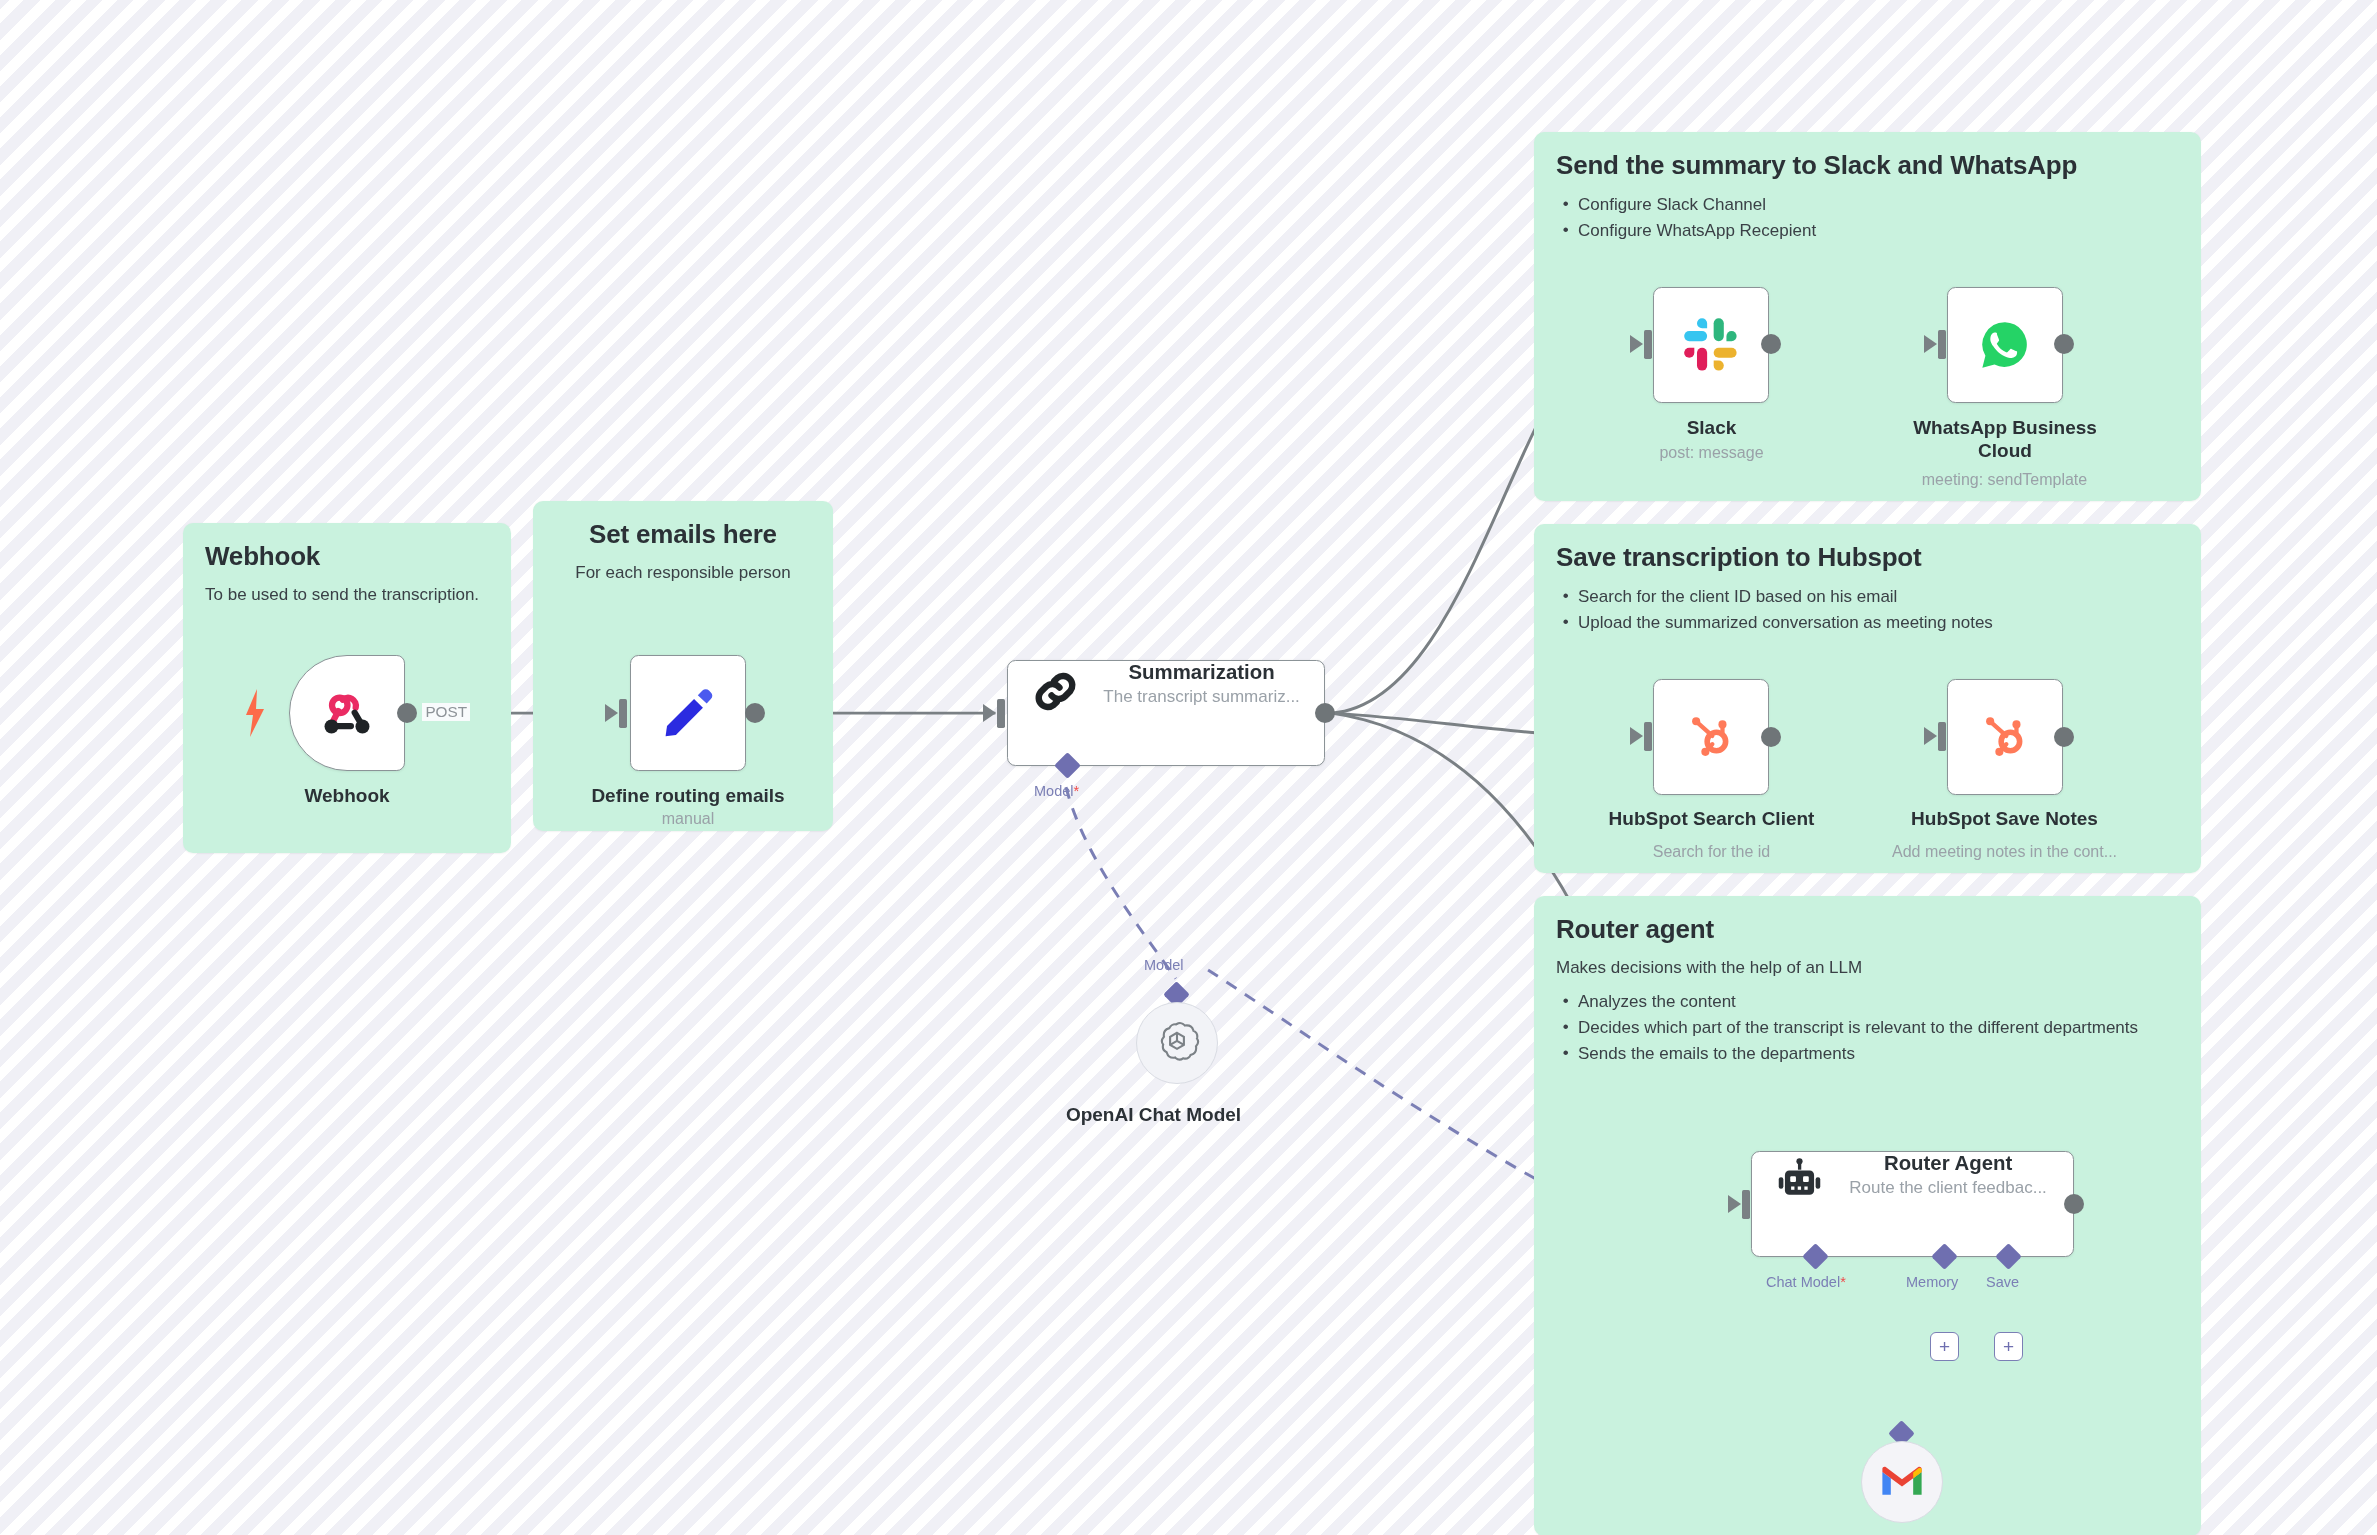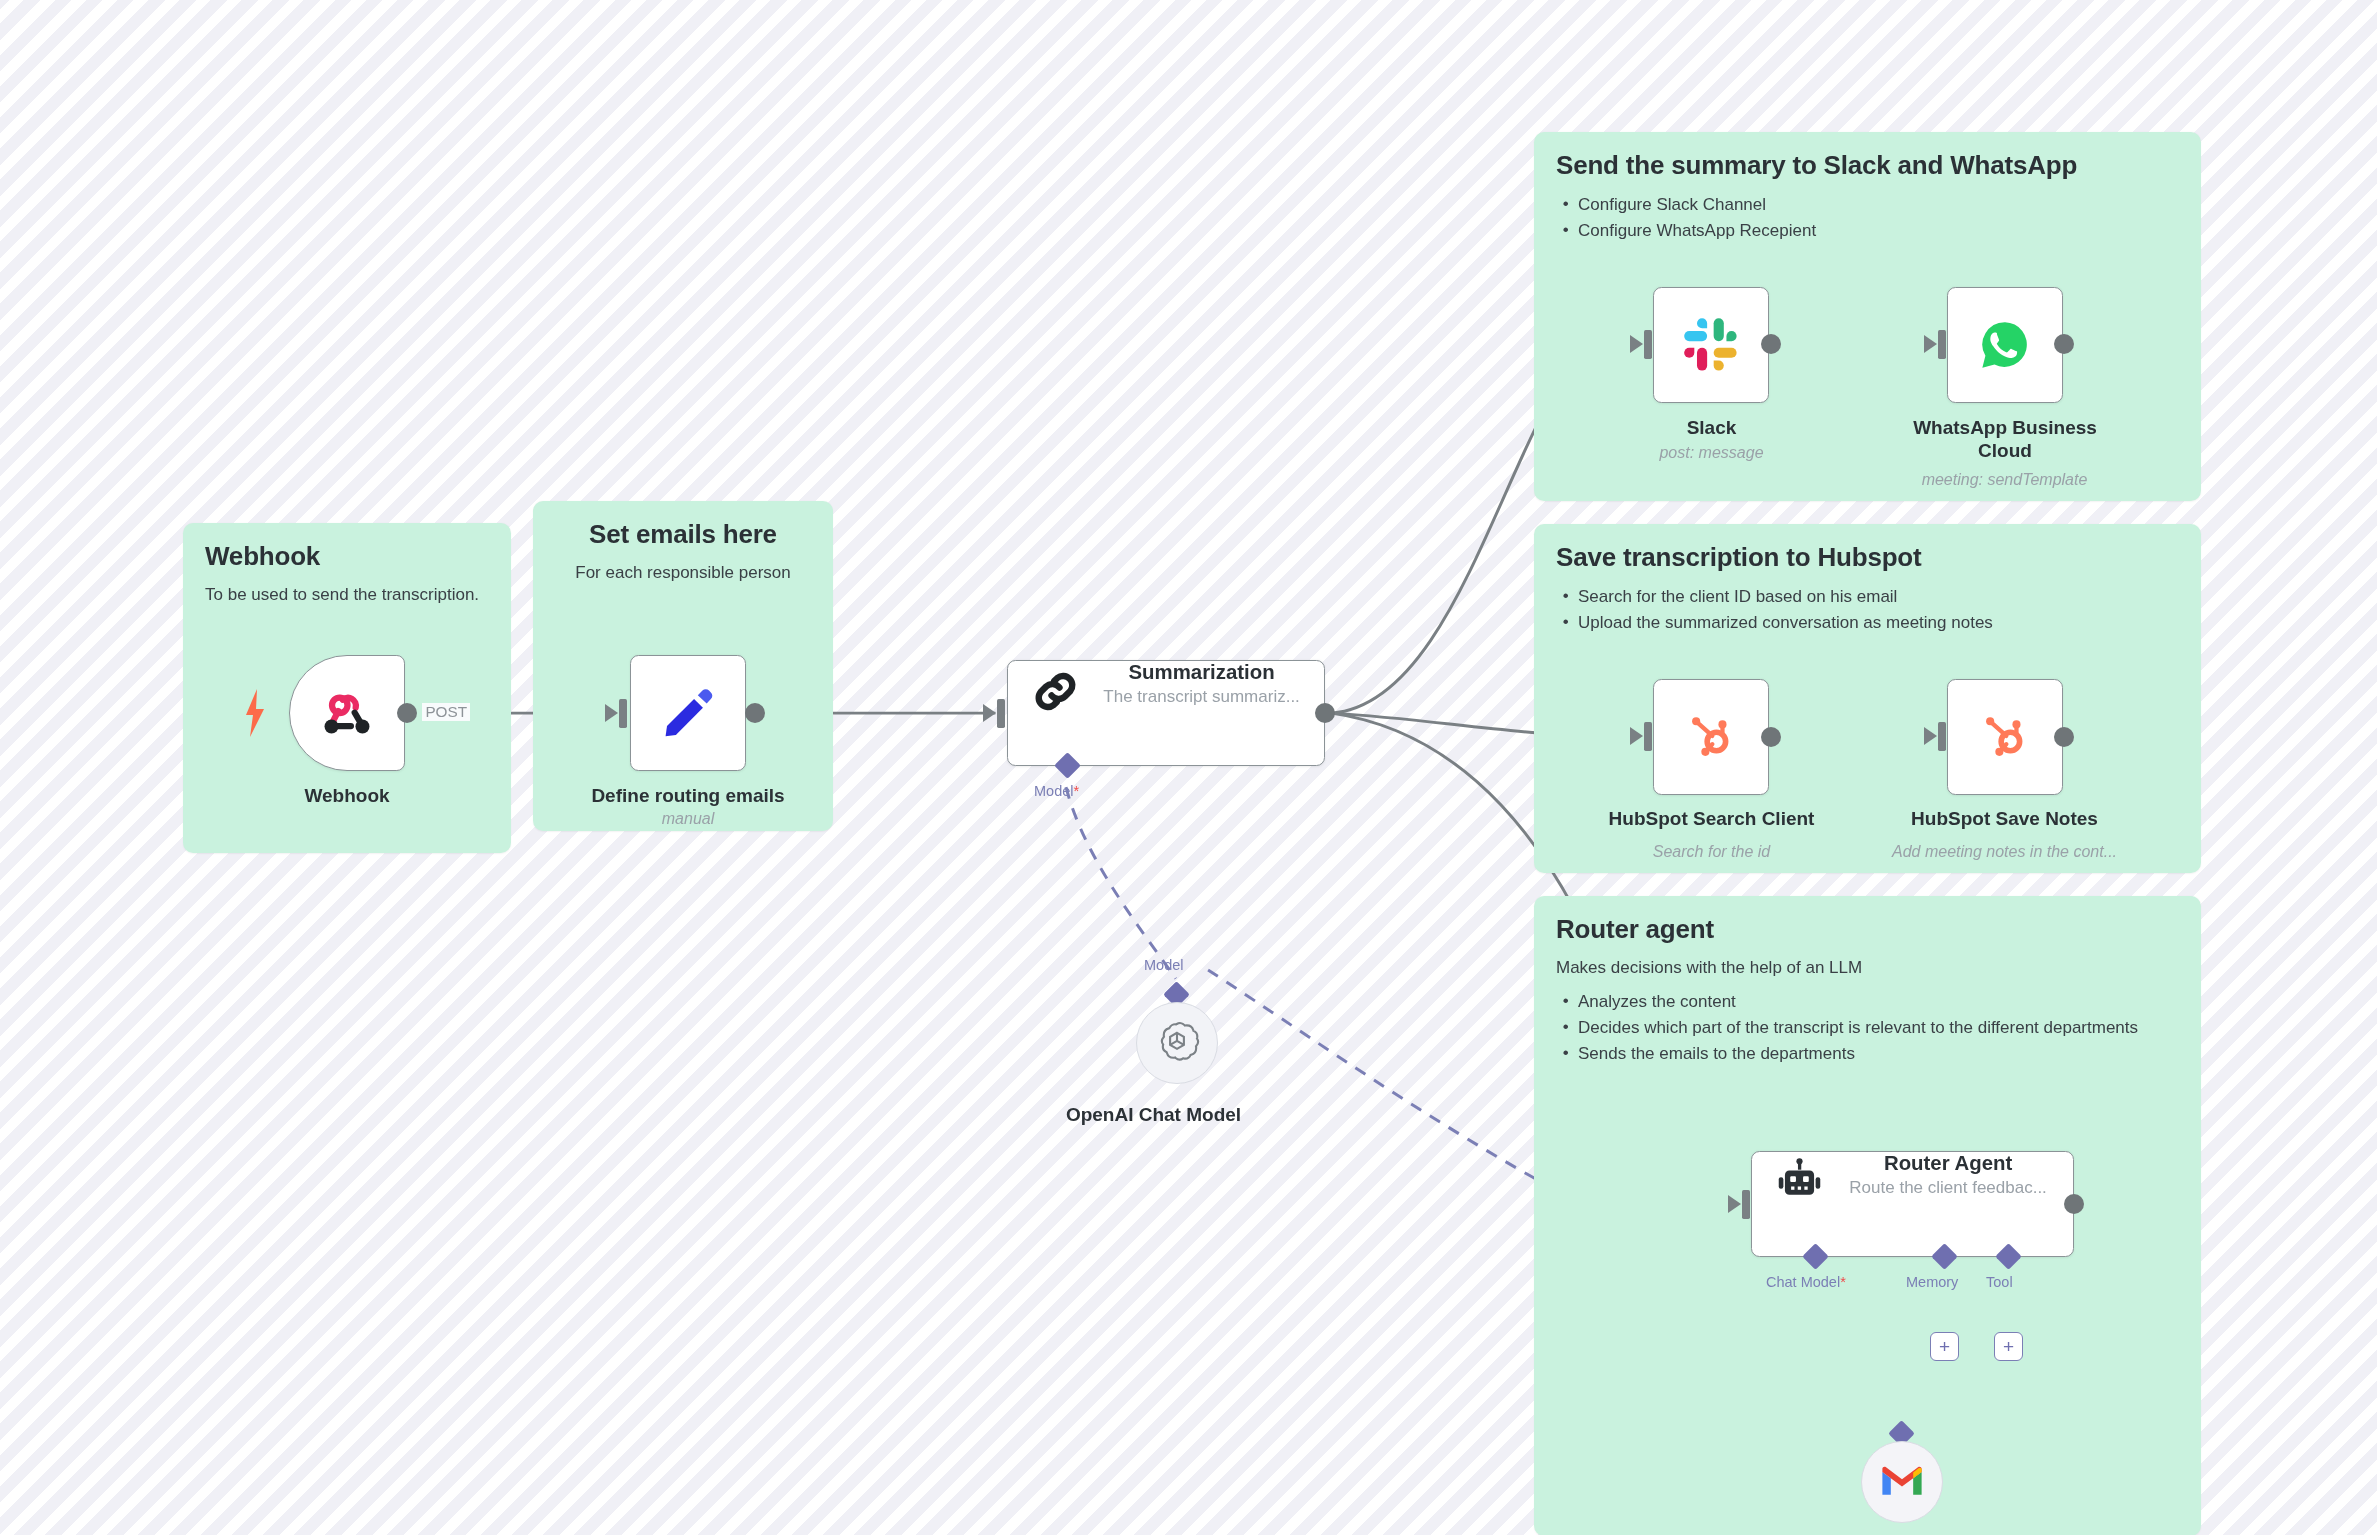--- a/index.html
+++ b/index.html
@@ -95,21 +95,20 @@
     font-size: 19px;
     font-weight: bold;
     color: #2b3136;
     line-height: 1.2;
   }
   .sublabel-below {
     position: absolute;
     text-align: center;
     font-size: 16px;
     color: #9aa1a8;
-    font-style: italic;
   }
   
   .circ-node {
     position: absolute;
     width: 82px; height: 82px;
     border-radius: 50%;
     background: #f2f3f7;
     border: 1.7px solid #d9dce3;
     display: flex; align-items: center; justify-content: center;
   }
@@ -407,21 +406,21 @@
     <span>Chat Model</span><span class="req">*</span>
   </div>
 
   <div class="diamond" style="left:1935px; top:1247px;"></div>
   <div class="port-label" style="left:1906px; top:1274px;">Memory</div>
   <div class="plus-box" style="left:1930px; top:1332px;">
     <span>+</span>
   </div>
 
   <div class="diamond" style="left:1999px; top:1247px;"></div>
-  <div class="port-label" style="left:1986px; top:1274px;">Tool</div>
+  <div class="port-label" style="left:1986px; top:1274px;">Save</div>
   <div class="plus-box" style="left:1994px; top:1332px;">
     <span>+</span>
   </div>
 
   <div class="diamond" style="left:1892px; top:1424px;"></div>
   <div class="circ-node" style="left:1861px; top:1441px; background:#f4f4f8;">
     <span>
       <svg width="44" height="34" viewBox="0 0 24 18">
         <path d="M1.3 16.5V4.1l4.6 3.4V16.5z" fill="#4285f4"></path>
         <path d="M22.7 16.5V4.1l-4.6 3.4V16.5z" fill="#34a853"></path>

